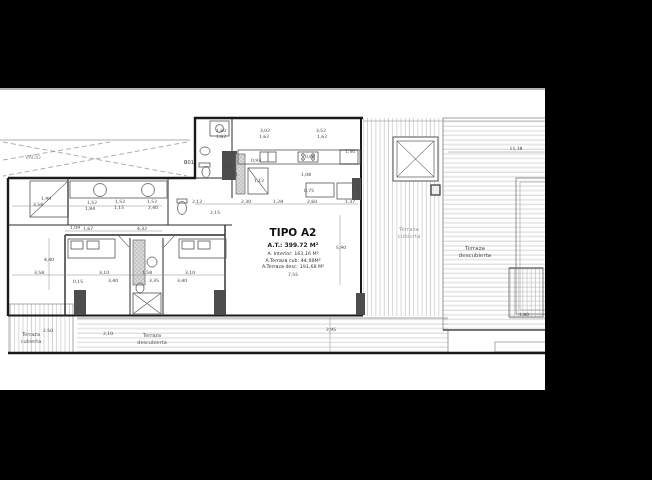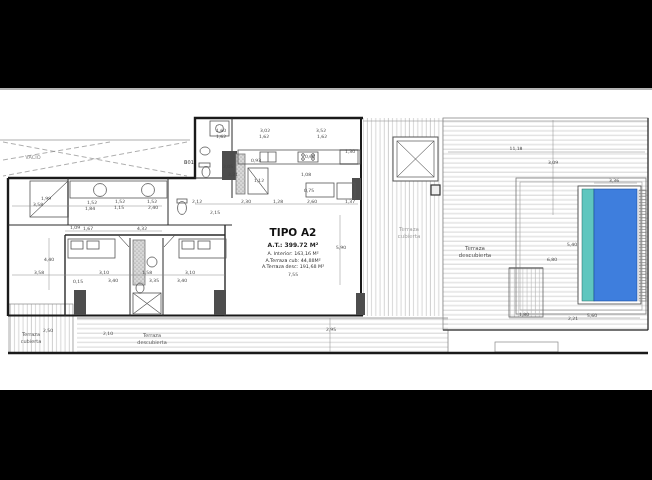--- a/index.html
+++ b/index.html
@@ -1,16 +1,16 @@
 <!DOCTYPE html>
 <html><head>
 <meta charset="utf-8">
 <style>
   html,body{margin:0;padding:0;background:#000;}
-  .stage{position:relative;width:652px;height:480px;background:#e5e5e5;overflow:hidden;
+  .stage{position:relative;width:545px;height:480px;background:#e5e5e5;overflow:hidden;
          font-family:"DejaVu Sans",sans-serif;}
   svg{display:block;}
   text{font-family:"DejaVu Sans",sans-serif;}
 </style>
 </head>
 <body>
 
 <div class="stage">
 <svg width="652" height="480" viewBox="0 0 652 480">
   <defs>

